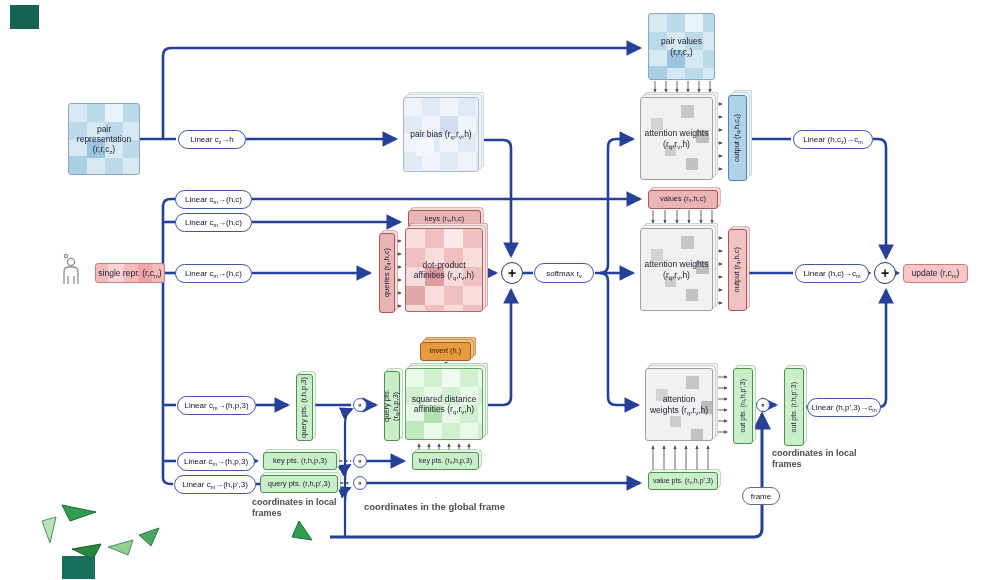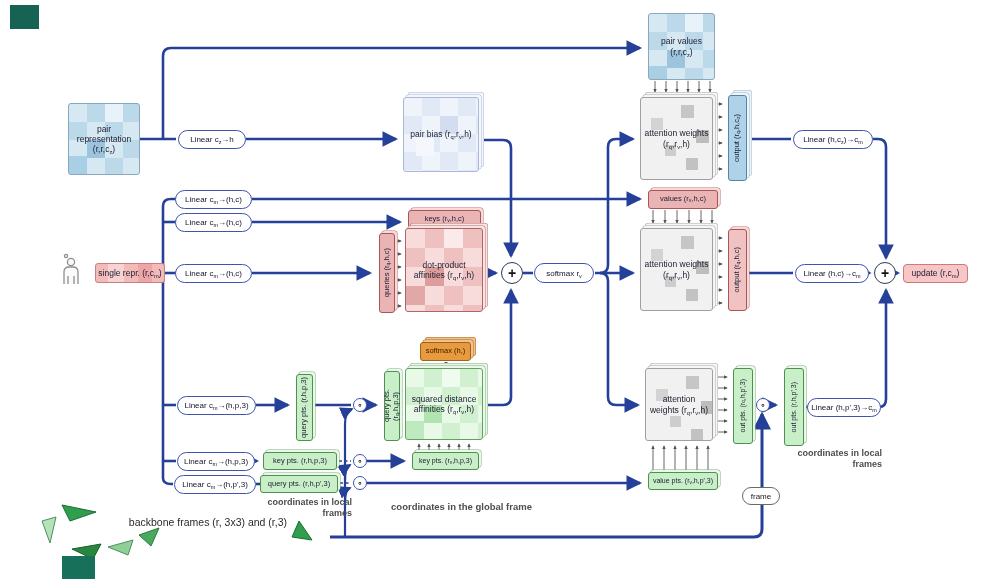--- a/index.html
+++ b/index.html
@@ -11,21 +11,21 @@
         justify-content:center;text-align:center;color:#1c1c30;line-height:1.18;padding:2px;
         box-sizing:border-box;font-size:8.5px;z-index:2;}
   .pill{position:absolute;background:#fff;border:1.2px solid #3f55ad;border-radius:10px;
         display:flex;align-items:center;justify-content:center;font-size:8px;color:#14142e;
         white-space:nowrap;box-sizing:border-box;z-index:3;}
   .op{position:absolute;background:#fff;border-radius:50%;display:flex;align-items:center;
       justify-content:center;box-sizing:border-box;z-index:3;color:#111;}
   .plus{width:22px;height:22px;border:1.6px solid #2e3a55;font-size:14px;font-weight:bold;}
   .comp{width:14px;height:14px;border:1.3px solid #3f55ad;font-size:9px;font-weight:bold;}
   .vtext{writing-mode:vertical-rl;transform:rotate(180deg);}
-  .ann{position:absolute;color:#4d4d4d;font-weight:bold;font-size:9px;text-align:right;
+  .ann{position:absolute;color:#4d4d4d;font-weight:bold;font-size:9px;text-align:left;
        line-height:1.25;z-index:2;}
   
   .chk-blue{background-color:#bcd9ea;background-image:
     linear-gradient(#9cc4dd,#9cc4dd),linear-gradient(#e7f2f9,#e7f2f9),linear-gradient(#a9cfe4,#a9cfe4),
     repeating-conic-gradient(#bcd9ea 0% 25%,#d6e9f3 0% 50%);
     background-size:18px 18px,18px 18px,18px 18px,36px 36px;
     background-position:18px 36px,36px 0,0 52px,0 0;
     background-repeat:no-repeat,no-repeat,no-repeat,repeat;border-color:#8aa8bd;}
   .chk-pale{background-color:#e7edf8;background-image:
     linear-gradient(#d4ddf0,#d4ddf0),linear-gradient(#f4f7fc,#f4f7fc),
@@ -247,21 +247,21 @@
   </div>
 
   <div class="node attn stk-gray" style="left:640px;top:228px;width:73px;height:83px;">
     <span>attention weights (r<sub>q</sub>,r<sub>v</sub>,h)</span>
   </div>
   <div class="node bar stk1-red" style="left:728px;top:229px;width:19px;height:82px;background:#f0c2c2;border-color:#a85555;">
     <span class="vtext">output (r<sub>q</sub>,h,c)</span>
   </div>
 
   <div class="node bar stk-orange" style="left:420px;top:342px;width:51px;height:19px;background:#e89a3f;border-color:#a06020;color:#402000;">
-    <span>softmax (h,)</span>
+    <span>invert (h,)</span>
   </div>
 
   <div class="node chk-green stk-green" style="left:405px;top:368px;width:78px;height:72px;">
     <span>squared distance affinities (r<sub>q</sub>,r<sub>v</sub>,h)</span>
   </div>
 
   <div class="node bar stk1-green" style="left:384px;top:371px;width:16px;height:70px;background:#c9efc9;border-color:#4f8f4f;">
     <span class="vtext">query pts. (r<sub>q</sub>,h,p,3)</span>
   </div>
 
@@ -355,17 +355,16 @@
     <span>∘</span>
   </div>
   <div class="op comp" style="left:353px;top:476px;">
     <span>∘</span>
   </div>
   <div class="op comp" style="left:756px;top:398px;">
     <span>∘</span>
   </div>
 
   <div class="ann" style="left:252px;top:497px;width:100px;">coordinates in local frames</div>
-  <div class="ann" style="left:372px;top:501px;width:160px;font-size:9.5px;">coordinates in the global frame</div>
+  <div class="ann" style="left:364px;top:501px;width:160px;font-size:9.5px;">coordinates in the global frame</div>
   <div class="ann" style="left:772px;top:448px;width:110px;">coordinates in local frames</div>
-  <div class="ann" style="left:82px;top:516px;width:205px;font-weight:normal;color:#2a2a2a;font-size:10.5px;">backbone frames (r, 3x3) and (r,3)</div>
 
 </div>
 
 </body></html>

